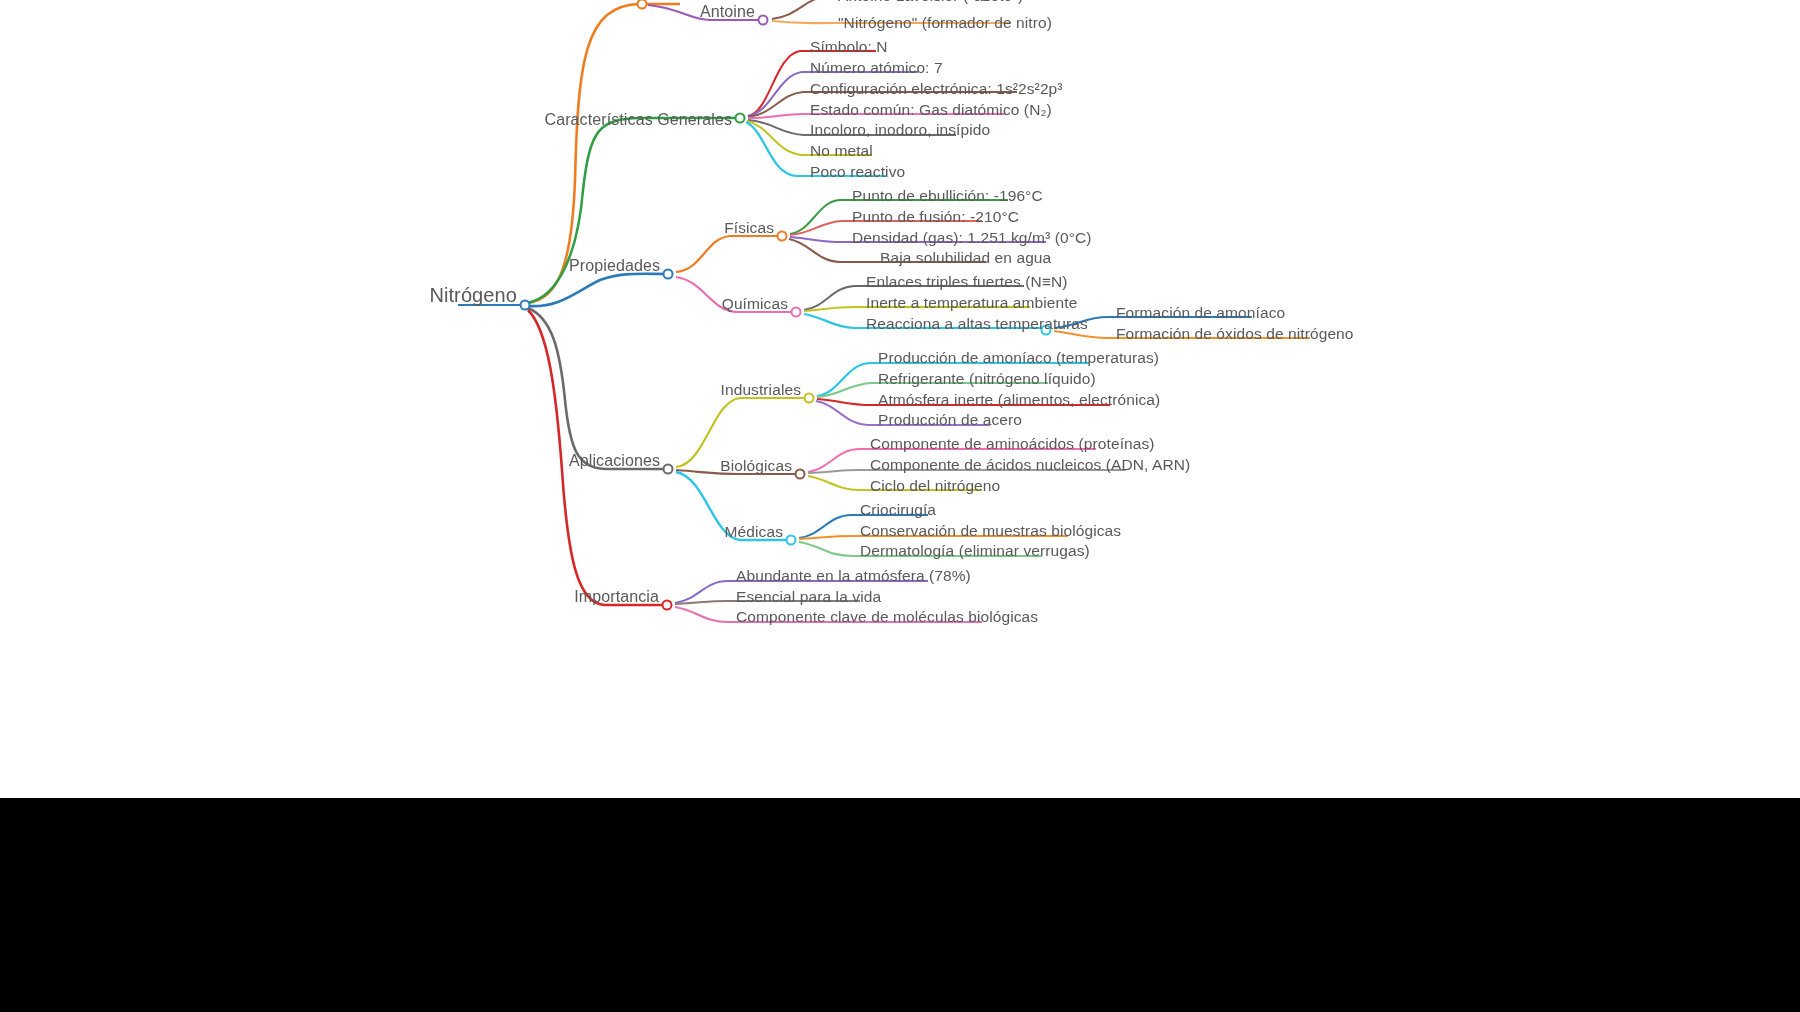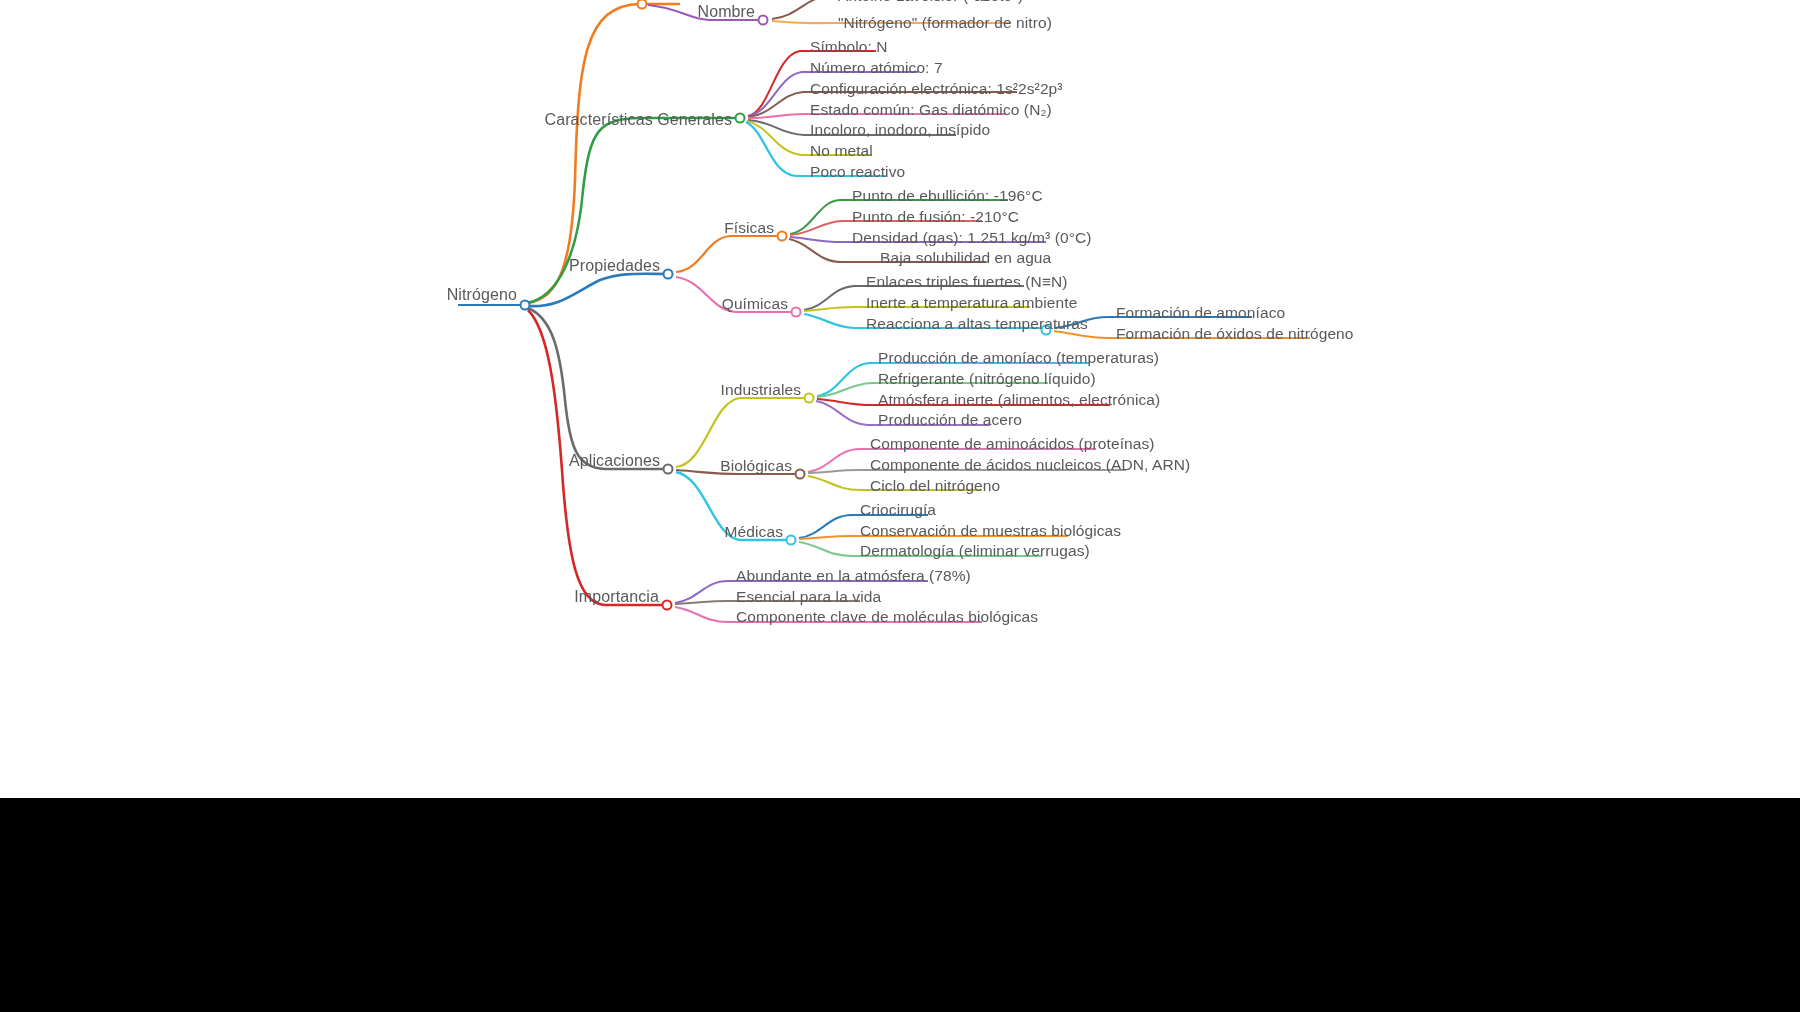--- a/index.html
+++ b/index.html
@@ -17,21 +17,21 @@
   }
   #edges{position:absolute;left:0;top:0;width:1800px;height:798px;}
   .node-label{
     position:absolute;
     color:#595959;
     font-size:15.5px;
     line-height:1;
     white-space:nowrap;
     letter-spacing:0.1px;
   }
-  .node-label.lvl0{font-size:16px;text-align:right;}
+  .node-label.lvl0{font-size:20px;text-align:right;}
   .node-label.lvl1{font-size:16px;}
   .node-label.lvl2{font-size:15.5px;}
   .node-label.lvl3{font-size:15.5px;}
   .node-label.right{transform:translateY(-50%);}
   .node-label.left{transform:translate(-100%,-50%);}
   .bullet{
     position:absolute;
     width:11px;height:11px;
     border-radius:50%;
     background:#ffffff;
@@ -122,21 +122,21 @@
   <div class="bullet" style="left:796px;top:312px;border-color:#e86fb0;"></div>
   <div class="bullet" style="left:1046px;top:330px;border-color:#2ec4e6;"></div>
   <div class="bullet" style="left:668px;top:469px;border-color:#6b6b6b;"></div>
   <div class="bullet" style="left:809px;top:398px;border-color:#c2c221;"></div>
   <div class="bullet" style="left:800px;top:474px;border-color:#8a5a4a;"></div>
   <div class="bullet" style="left:791px;top:540px;border-color:#2ec4e6;"></div>
   <div class="bullet" style="left:667px;top:605px;border-color:#d62728;"></div>
 
   <div class="node-label lvl0 left" style="left:517px;top:295px;">Nitrógeno</div>
 
-  <div class="node-label lvl1 left" style="left:755px;top:12px;">Nombre</div>
+  <div class="node-label lvl1 left" style="left:755px;top:12px;">Antoine</div>
   <div class="node-label lvl2 right" style="left:838px;top:-4px;">Antoine Lavoisier ("azote")</div>
   <div class="node-label lvl2 right" style="left:838px;top:23px;">"Nitrógeno" (formador de nitro)</div>
 
   <div class="node-label lvl1 left" style="left:732px;top:120px;">Características Generales</div>
   <div class="node-label lvl2 right" style="left:810px;top:47px;">Símbolo: N</div>
   <div class="node-label lvl2 right" style="left:810px;top:68px;">Número atómico: 7</div>
   <div class="node-label lvl2 right" style="left:810px;top:89px;text-align:center;">Configuración electrónica: 1s²2s²2p³</div>
   <div class="node-label lvl2 right" style="left:810px;top:110px;">Estado común: Gas diatómico (N₂)</div>
   <div class="node-label lvl2 right" style="left:810px;top:130px;">Incoloro, inodoro, insípido</div>
   <div class="node-label lvl2 right" style="left:810px;top:151px;">No metal</div>

